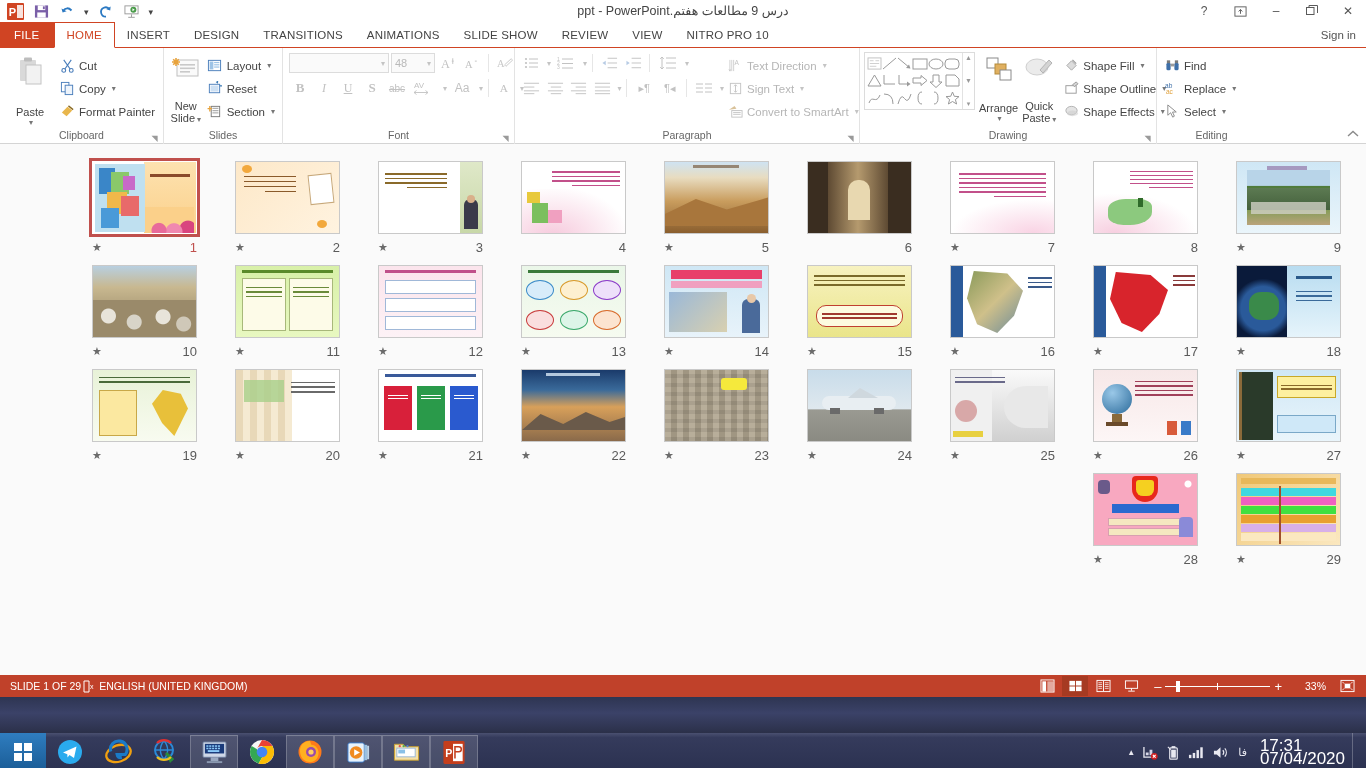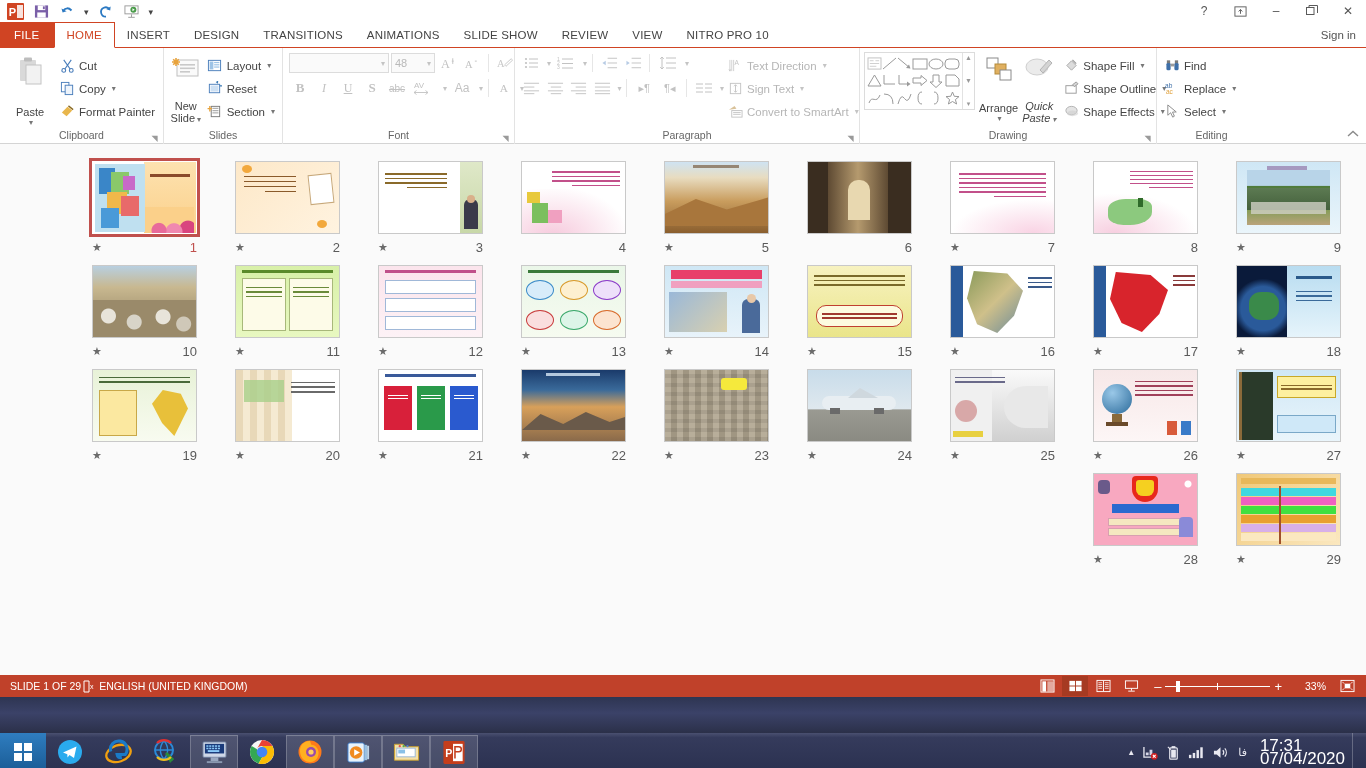--- a/index.html
+++ b/index.html
@@ -206,20 +206,21 @@
     <div class="qat-btn">
       <svg width="17" height="15" viewBox="0 0 18 16">
           <rect x="2" y="2" width="14" height="8.5" fill="none" stroke="#9a9a9a"></rect>
           <path d="M9 11 v3 M5.5 14.2 h7" stroke="#9a9a9a" stroke-width="1"></path>
           <circle cx="11" cy="6.2" r="3.2" fill="#4a9b4a"></circle>
           <path d="M10 4.6 L12.4 6.2 L10 7.8 Z" fill="#fff"></path>
         </svg>
     </div>
     <div class="qat-drop">▾</div>
   </div>
+  <div class="title-text">درس 9 مطالعات هفتم.ppt - PowerPoint</div>
   <div class="win-ctrls">
     <div class="win-btn">?</div>
     <div class="win-btn">
       <svg width="13" height="13" viewBox="0 0 14 14">
           <rect x="1" y="2" width="12" height="10" fill="none" stroke="#5a5a5a"></rect>
           <path d="M7 9.5 V5 M5 7 L7 4.8 L9 7" stroke="#5a5a5a" fill="none"></path>
         </svg>
     </div>
     <div class="win-btn">–</div>
     <div class="win-btn">
@@ -654,21 +655,21 @@
           <svg width="34" height="30" viewBox="0 0 34 30">
               <rect x="5" y="2" width="11" height="10" fill="#fff" stroke="#8a8a8a"></rect>
               <rect x="13" y="8" width="11" height="10" fill="#e0b060" stroke="#b58b3a"></rect>
               <rect x="18" y="14" width="11" height="10" fill="#fff" stroke="#8a8a8a"></rect>
             </svg>
         </span>
         <span class="lbl">Arrange</span>
         <span class="caret">▾</span>
       </div>
 
-      <div class="btn-big" style="width:46px;font-style:italic;">
+      <div class="btn-big" style="width:46px;">
         <span class="icon">
           <svg width="32" height="28" viewBox="0 0 32 28">
               <ellipse cx="14" cy="11" rx="11" ry="8" fill="#ebebeb" stroke="#cfcfcf"></ellipse>
               <path d="M17 14 L26 4 L29 7 L20 17 Z" fill="#d4d4d4" stroke="#b4b4b4"></path>
             </svg>
         </span>
         <span class="lbl">
           <span>Quick</span><br><span>Paste</span><span class="caret">▾</span>
         </span>
       </div>

